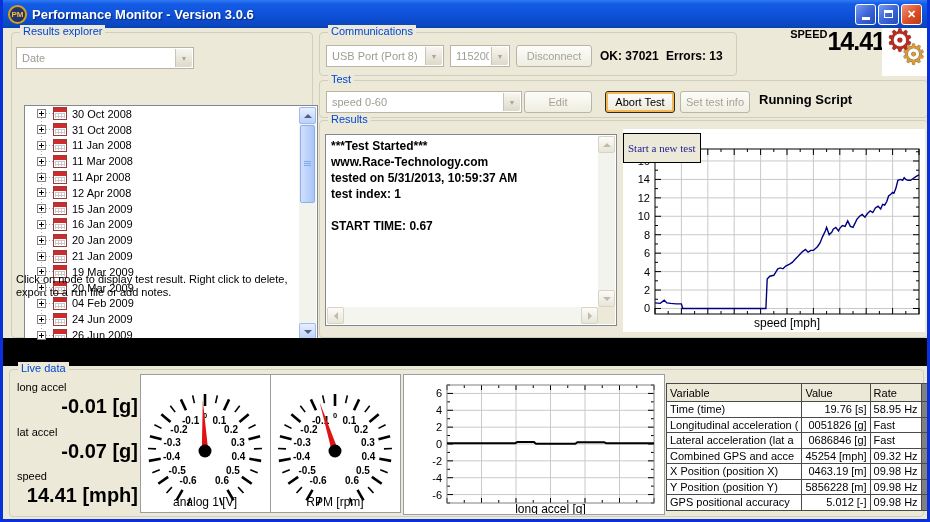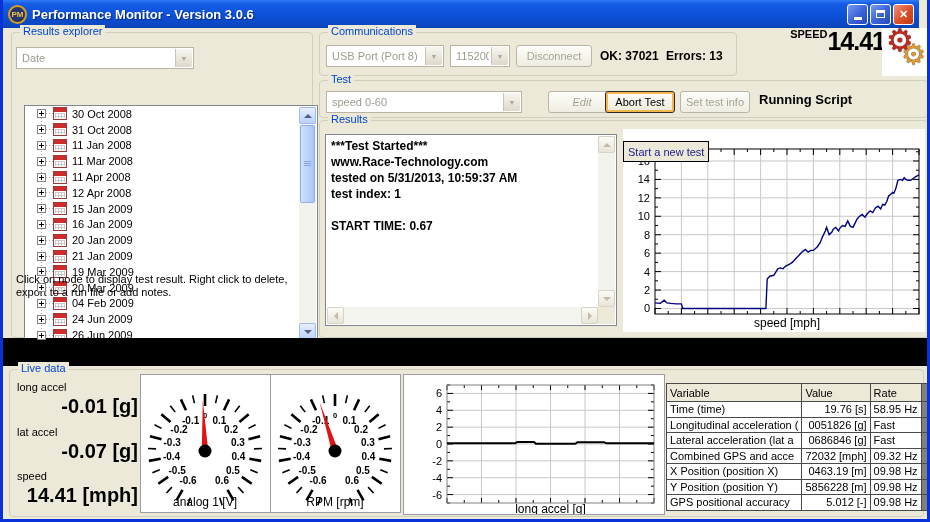--- a/index.html
+++ b/index.html
@@ -1,19 +1,19 @@
 <!DOCTYPE html>
 <html><head>
 <meta charset="utf-8">
 <style>
   html,body{margin:0;padding:0;background:#3A6EA5;}
   *{box-sizing:border-box;font-family:"Liberation Sans",sans-serif;}
   .win{position:relative;width:930px;height:522px;background:#ECE9D8;border:3px solid #0831D9;border-top:none;overflow:hidden;}
   
-  .titlebar{position:absolute;left:0;top:0;right:8px;height:28px;
+  .titlebar{position:absolute;left:0;top:0;right:0;height:28px;
     background:linear-gradient(180deg,#2F7CF6 0%,#155BE4 14%,#0D51D8 55%,#0A46BE 92%,#0940AE 100%);
     display:flex;align-items:center;padding:0 5px;justify-content:flex-end;}
   .app-icon{width:19px;height:19px;border-radius:50%;background:radial-gradient(circle at 35% 35%,#27356E 55%,#101B45 100%);
     border:2px solid #D8A018;color:#F3C243;font-size:8px;font-weight:bold;display:flex;align-items:center;justify-content:center;margin-right:5px;}
   .title{color:#fff;font-size:13px;font-weight:bold;text-shadow:1px 1px 1px #06297E;flex:1;}
   .tb-btns{display:flex;gap:2px;}
   .tb-btn{width:21px;height:21px;border:1px solid #fff;border-radius:3px;display:flex;align-items:center;justify-content:center;color:#fff;font-size:11px;font-weight:bold;}
   .tb-btn.minb,.tb-btn.maxb{background:linear-gradient(135deg,#7A9CEF 0%,#3D66DA 50%,#2549B8 100%);}
   .tb-btn.closeb{background:linear-gradient(135deg,#F0937A 0%,#DA4E26 55%,#BC3A15 100%);}
   .g-min{display:block;width:8px;height:3px;background:#fff;margin-top:9px;}
@@ -59,22 +59,22 @@
   .tri.right{border-top:4px solid transparent;border-bottom:4px solid transparent;border-left:4px solid #C0BCAC;border-right:none;}
   .sb-h{position:absolute;left:1px;right:18px;bottom:1px;height:17px;background:#F5F5F0;}
   .sb-h .sb-btn{top:0;}
   .sb-h .sb-left{left:0;} .sb-h .sb-right{left:auto;right:0;}
   .sb-corner{position:absolute;right:1px;bottom:1px;width:17px;height:17px;background:#ECE9D8;}
   
   .logbox{position:absolute;left:322px;top:134px;width:292px;height:192px;background:#fff;border:1px solid #828790;}
   .logtext{position:absolute;left:5px;top:3px;right:20px;bottom:20px;font-size:12px;font-weight:bold;line-height:16px;white-space:pre-wrap;color:#000;overflow:hidden;}
   
   .chartbox{position:absolute;background:#fff;}
-  .newtest{position:absolute;left:620px;top:141px;height:21px;padding:1px 4px;background:#ECE9D8;border:1px solid #000;
-    color:#1B1B8F;font-size:11px;display:flex;align-items:center;z-index:4;}
+  .newtest{position:absolute;left:620px;top:133px;height:30px;padding:1px 4px;background:#ECE9D8;border:1px solid #000;
+    color:#1B1B8F;font-size:11px;display:flex;align-items:center;z-index:4;font-family:Liberation Serif, serif;}
   .black-band{position:absolute;left:0px;top:338px;width:924px;height:28px;background:#000;}
   .panel{position:absolute;background:#fff;border:1px solid #9D9DA1;}
   
   .ro-label{position:absolute;font-size:11px;color:#000;}
   .ro-value{position:absolute;font-size:20px;font-weight:bold;color:#000;text-align:right;width:125px;}
   .speed-ro{position:absolute;left:770px;top:27px;width:112px;text-align:right;color:#000;}
   .speed-label{font-size:11px;font-weight:bold;vertical-align:12px;}
   .speed-value{font-size:25px;font-weight:bold;letter-spacing:-1px;}
   .gears{position:absolute;left:879px;top:28px;width:48px;height:48px;background:#fff;overflow:hidden;}
   .gear{position:absolute;text-shadow:0 0 1px #000;}
@@ -290,21 +290,21 @@
     <span class="gear gear1">⚙</span>
     <span class="gear gear2">⚙</span>
   </div>
 
   <div class="group" style="left:316px;top:80px;width:609px;height:38px;padding-left:8px;">
     <span class="gcap">Test</span>
     <div class="combo" style="left:6px;top:10px;width:196px;">
       <span class="combo-val">speed 0-60</span>
       <span class="combo-arrow">▼</span>
     </div>
-    <div class="btn" style="left:228px;top:10px;width:68px;font-style:italic;">Edit</div>
+    <div class="btn" style="left:204px;top:10px;width:68px;">Edit</div>
     <div class="btn default" style="left:285px;top:10px;width:70px;">Abort Test</div>
     <div class="btn" style="left:360px;top:10px;width:70px;">Set test info</div>
   </div>
   <span class="runscript">Running Script</span>
 
   <div class="group" style="left:316px;top:120px;width:609px;height:218px;">
     <span class="gcap">Results</span>
   </div>
   <div class="logbox">
     <div class="logtext">***Test Started***
@@ -663,21 +663,21 @@
           <td class="filler"></td>
         </tr>
         <tr>
           <td>Lateral acceleration (lat a</td>
           <td class="num">0686846 [g]</td>
           <td>Fast</td>
           <td class="filler"></td>
         </tr>
         <tr>
           <td>Combined GPS and acce</td>
-          <td class="num">72032 [mph]</td>
+          <td class="num">45254 [mph]</td>
           <td class="num">09.32 Hz</td>
           <td class="filler"></td>
         </tr>
         <tr>
           <td>X Position (position X)</td>
           <td class="num">0463.19 [m]</td>
           <td class="num">09.98 Hz</td>
           <td class="filler"></td>
         </tr>
         <tr>

